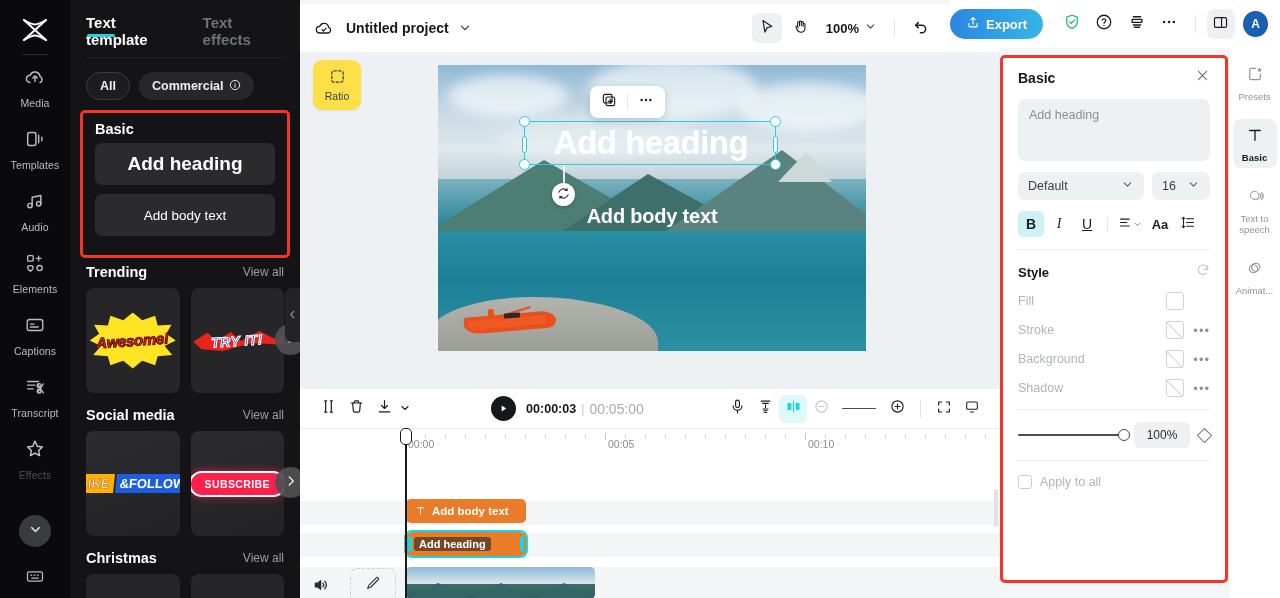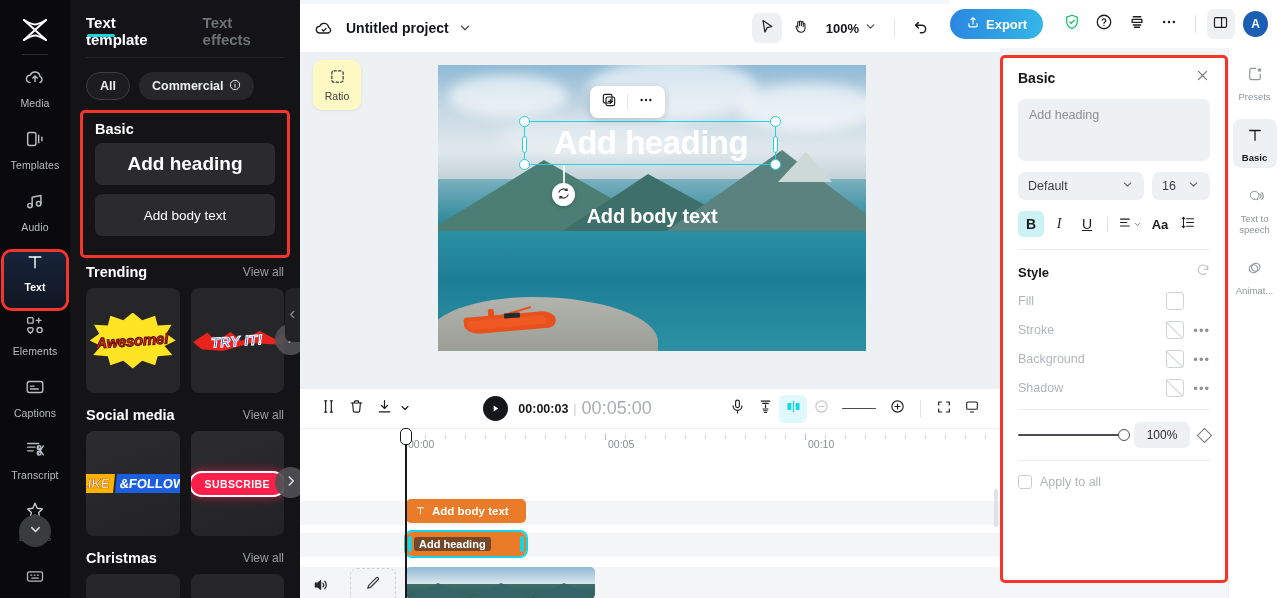--- a/index.html
+++ b/index.html
@@ -118,21 +118,21 @@
   .tb-icobtn {
     width:30px;height:30px;border-radius:7px;display:flex;align-items:center;justify-content:center;
     color:#1d1d1f; cursor:pointer; margin:0 2px;
   }
   .tb-icobtn.sel { background:#eef0f3; }
   .zoomlbl { font-size:13px; font-weight:bold; color:#16171a; display:flex;align-items:center;gap:5px; margin:0 8px; cursor:pointer;}
   .vdiv { width:1px; height:18px; background:#e1e3e7; margin: 0 9px; }
 
   .stage { position:absolute; left:0; top:48px; width:700px; height:337px; background:#eef1f4; }
   .ratio-btn {
-    position:absolute; left:13px; top:8px; width:48px; height:50px; background:#fef9c3; border-radius:9px;
+    position:absolute; left:13px; top:8px; width:48px; height:50px; background:#fde047; border-radius:9px;
     display:flex;flex-direction:column;align-items:center;justify-content:center; gap:3px;
     color:#3d4148; font-size:10.5px; cursor:pointer; box-shadow:0 1px 3px rgba(0,0,0,.07);
   }
   .canvas {
     position:absolute; left:138px; top:13px; width:428px; height:286px;
     background: linear-gradient(180deg,#b9d4e6 0%, #cfe0ea 22%, #9fc2cf 33%, #2e8a9c 55%, #1f7f93 100%);
     overflow:hidden;
   }
   .sky { position:absolute; left:0; top:0; width:100%; height:40%;
     background: linear-gradient(180deg,#8fb9d6 0%, #c7d9e4 40%, #dfe8ec 75%, #c3d3da 100%); }
@@ -208,21 +208,21 @@
     position:absolute; left:0; top:385px; width:700px; height:40px; background:#fff;
     display:flex; align-items:center; padding: 0 14px; border-bottom:1px solid #eceef1;
   }
   .pb-ico { width:28px;height:28px;display:flex;align-items:center;justify-content:center;color:#1d1d1f;cursor:pointer;}
   .pb-ico.cyan { background:#dff8fb; border-radius:6px; }
   .pb-ico.dim { color:#c4c7cc; }
   .pb-spacer{flex:1;}
   .play-circle { width:25px;height:25px;border-radius:50%; background:#16171a; display:flex;align-items:center;justify-content:center; cursor:pointer;}
   .time-cur { font-size:12.5px; font-weight:bold; color:#16171a; margin-left:10px; }
   .time-sep { font-size:12.5px; color:#c7cace; margin:0 5px; }
-  .time-tot { font-size:18px; color:#a9acb2; }
+  .time-tot { font-size:14px; color:#a9acb2; }
   .zoom-line { width:34px; height:1.6px; background:#4a4d53; margin:0 7px; border-radius:2px;}
 
   
   .timeline { position:absolute; left:0; top:425px; width:700px; height:173px; background:#fff; }
   .ruler { position:absolute; left:0; top:0; width:602px; height:24px; }
   .tick { position:absolute; top:6px; width:1px; height:4px; background:#d3d6da; }
   .tick.major { top:4px; height:7px; background:#bfc3c8; }
   .rlabel { position:absolute; top:9px; font-size:10.5px; color:#898d94; }
   .track { position:absolute; left:0; height:24px; background:#f3f5f7; width:700px; }
   .clip-text {
@@ -352,28 +352,20 @@
       <span>
         <svg width="22" height="22" viewBox="0 0 24 24" fill="none" stroke="currentColor" stroke-width="1.6">
           <circle cx="6.5" cy="17" r="2.4"></circle>
             <circle cx="16" cy="15" r="2.4"></circle>
           <path d="M8.9 17V8l9.5-2v9" stroke-linecap="round" stroke-linejoin="round"></path>
         </svg>
       </span>
       <span class="ri-label">Audio</span>
     </div>
 
-    <div class="rail-item active">
-      <span>
-        <svg width="20" height="20" viewBox="0 0 24 24" fill="none" stroke="currentColor" stroke-width="1.7" stroke-linecap="round">
-          <path d="M5 6h14M12 6v13"></path>
-        </svg>
-      </span>
-      <span class="ri-label">Text</span>
-    </div>
 
     <div class="rail-item">
       <span>
         <svg width="22" height="22" viewBox="0 0 24 24" fill="none" stroke="currentColor" stroke-width="1.5">
           <rect x="4" y="4" width="6" height="6" rx="1"></rect>
           <path d="M16 4.5v5M13.5 7h5" stroke-linecap="round"></path>
           <path d="M7 21c-2-1.6-3-2.8-3-4.2a2 2 0 0 1 3-1.6 2 2 0 0 1 3 1.6C10 18.2 9 19.4 7 21z"></path>
           <circle cx="17" cy="17.5" r="2.8"></circle>
         </svg>
       </span>

